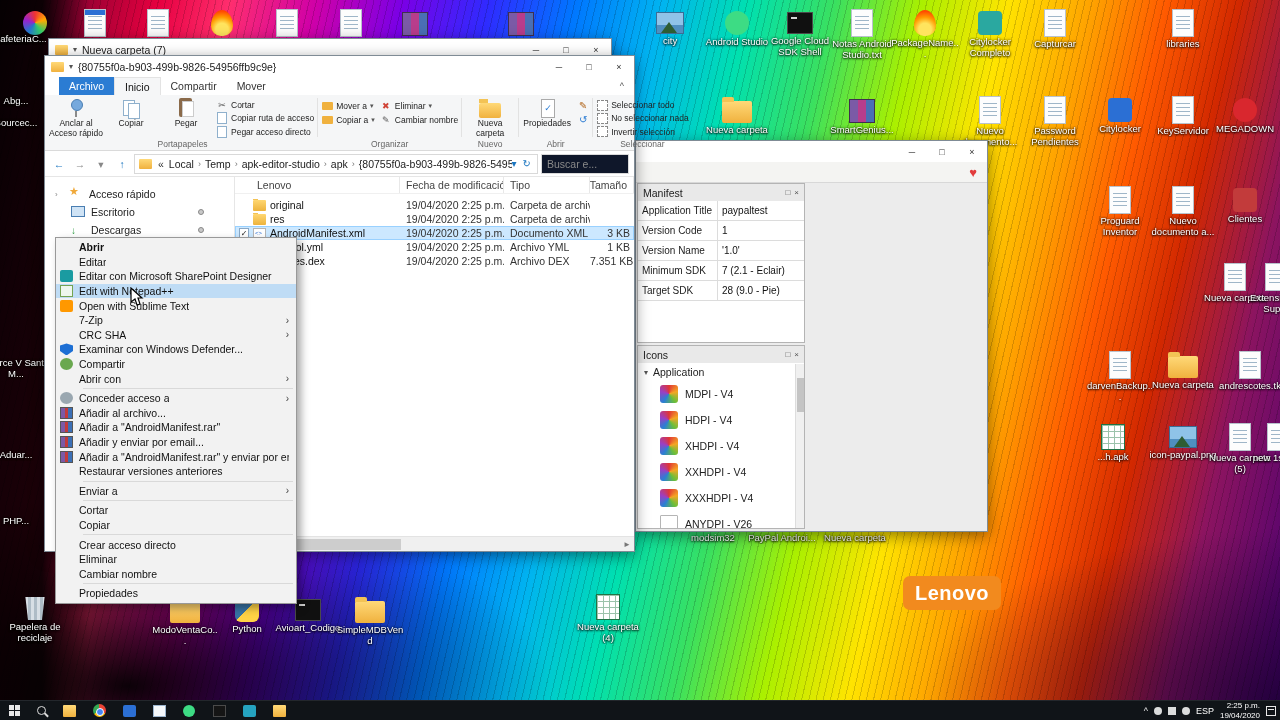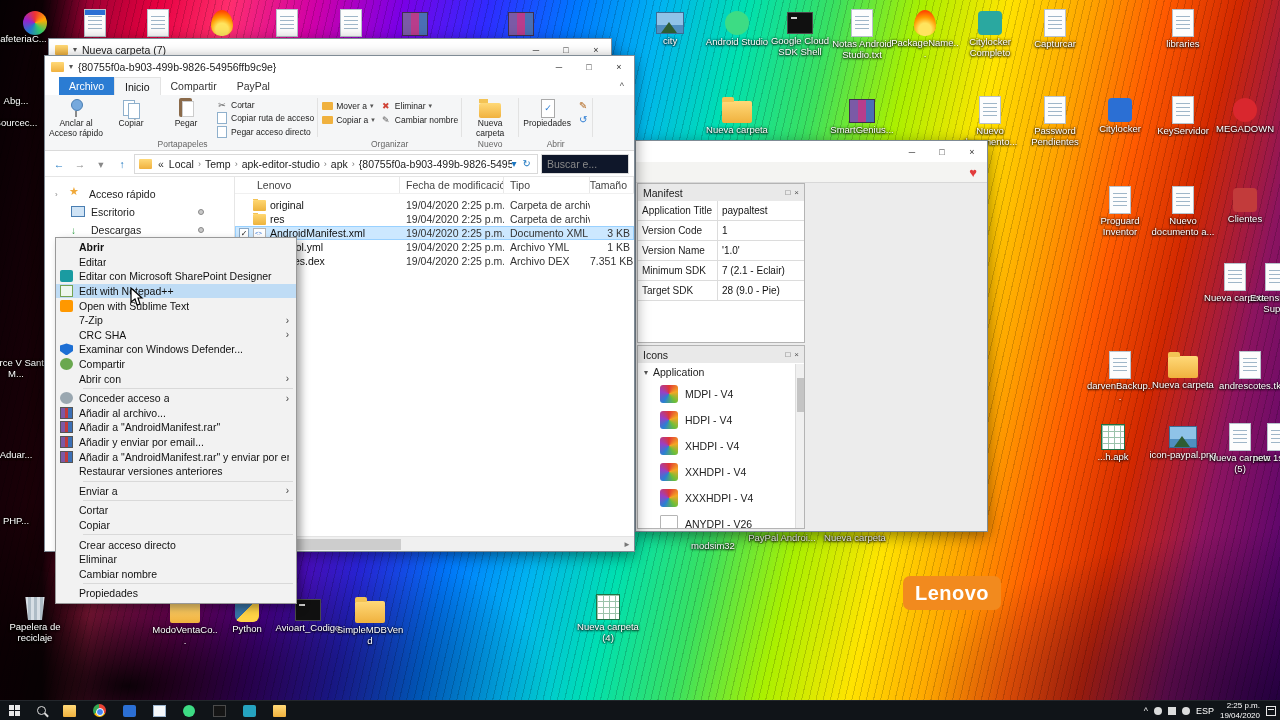--- a/index.html
+++ b/index.html
@@ -364,21 +364,21 @@
         <span class="dico k-doc"></span>
         <span class="dlabel">Nueva carpeta (5)</span>
       </div>
       <div class="dicon" style="left: 1244px; top: 422px;">
         <span class="dico k-doc"></span>
         <span class="dlabel">new 1sql.txt</span>
       </div>
       <div class="dicon" style="left: -18px; top: 516px;">
         <span class="dlabel">PHP...</span>
       </div>
-      <div class="dicon" style="left: 679px; top: 533px; margin-top: 8px;">
+      <div class="dicon" style="left: 679px; top: 533px;">
         <span class="dlabel">modsim32</span>
       </div>
       <div class="dicon" style="left: 748px; top: 533px;">
         <span class="dlabel">PayPal Androi...</span>
       </div>
       <div class="dicon" style="left: 821px; top: 533px;">
         <span class="dlabel">Nueva carpeta</span>
       </div>
       <div class="dicon" style="left: 1px; top: 592px;">
         <span class="dico k-recycle"></span>
@@ -519,21 +519,21 @@
         <span class="t-btn">─</span>
         <span class="t-btn">□</span>
         <span class="t-btn">×</span>
       </div>
     </div>
     <div id="tabsrow">
       <span class="tab-collapse" style="order:99">^</span>
     <div class="xtab file">Archivo</div>
         <div class="xtab active">Inicio</div>
         <div class="xtab">Compartir</div>
-        <div class="xtab">PayPal</div>
+        <div class="xtab">Mover</div>
       </div>
     <div id="ribbon">
       <div class="rgroup">
         <div class="rgrow">
           <div class="rbig">
             <span class="ri ri-pin"></span>
             <span>Anclar al Acceso rápido</span>
           </div>
           <div class="rbig">
             <span class="ri ri-copy"></span>
@@ -611,20 +611,39 @@
                 <span class="ris ri-edit"></span>
               </div>
             <div class="rsmall">
                 <span class="ris ri-history"></span>
               </div>
           </div>
         </div>
         <div class="rgroup-label">Abrir</div>
       </div>
       <div class="rsep"></div>
+      <div class="rgroup">
+        <div class="rgrow">
+          <div class="rcol">
+            <div class="rsmall">
+                <span class="ris ri-selbox"></span>
+                <span>Seleccionar todo</span>
+              </div>
+            <div class="rsmall">
+                <span class="ris ri-selbox"></span>
+                <span>No seleccionar nada</span>
+              </div>
+            <div class="rsmall">
+                <span class="ris ri-selbox"></span>
+                <span>Invertir selección</span>
+              </div>
+          </div>
+        </div>
+        <div class="rgroup-label">Seleccionar</div>
+      </div>
     </div>
     <div id="addressbar">
       <span class="nav-arrow on">←</span>
       <span class="nav-arrow">→</span>
       <span class="nav-arrow">▾</span>
       <span class="nav-arrow on">↑</span>
       <div class="breadcrumb">
         <span class="bc-folder"></span>
         <span id="crumbs" style="display:flex;align-items:center;overflow:hidden;">
             <span class="crumb-pre">«</span>

